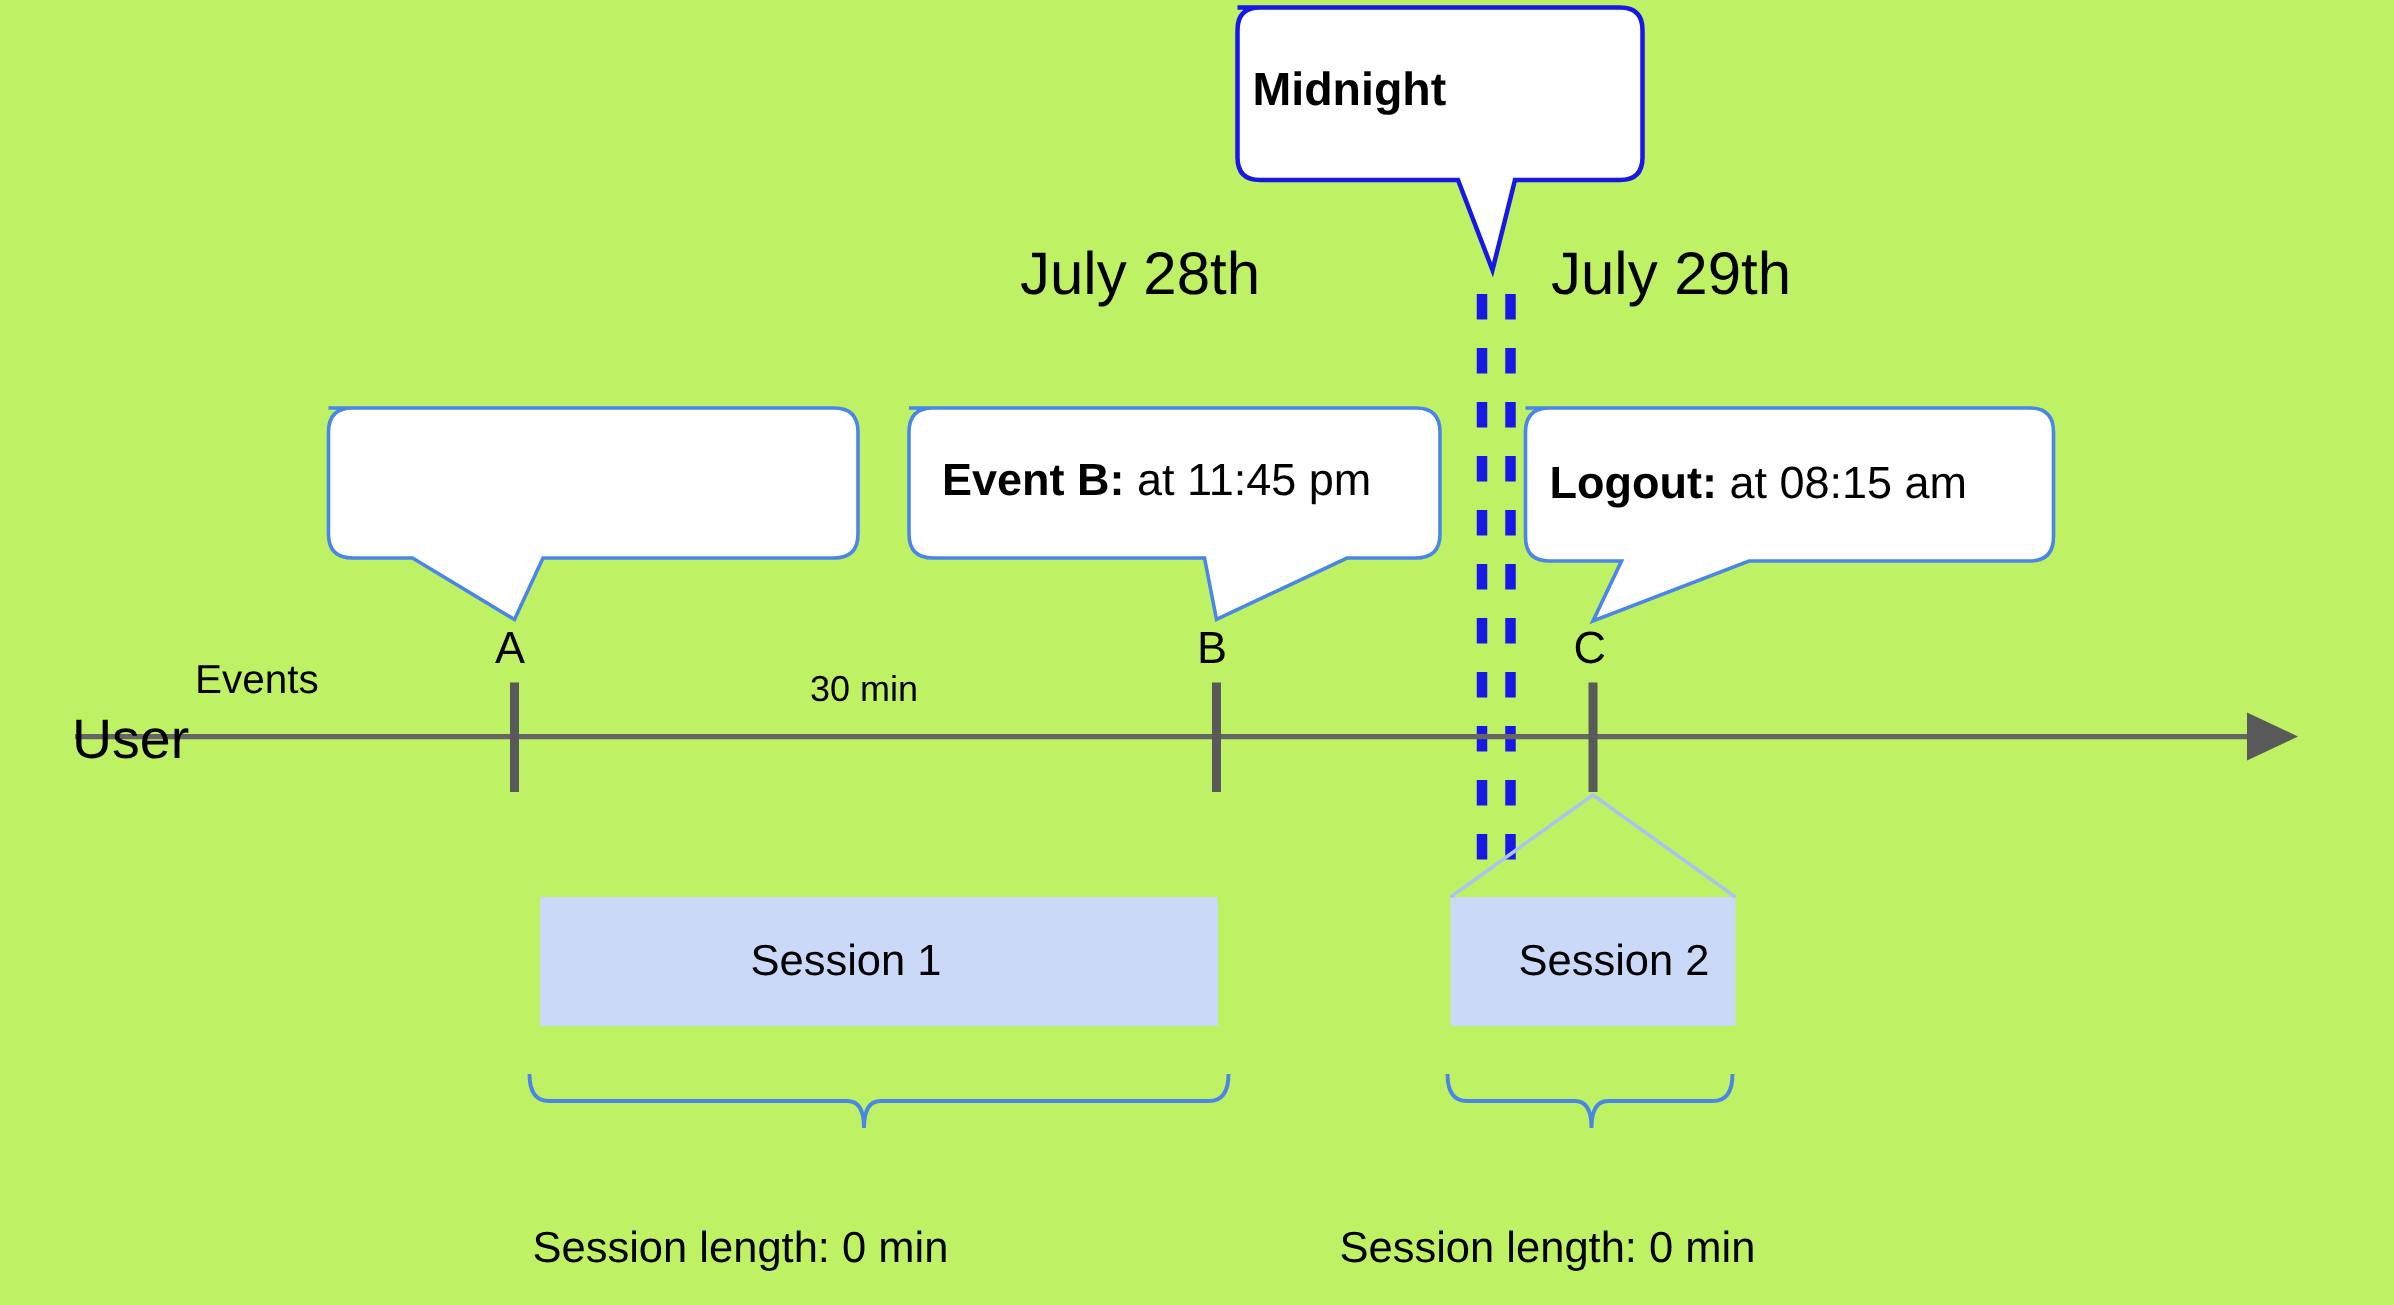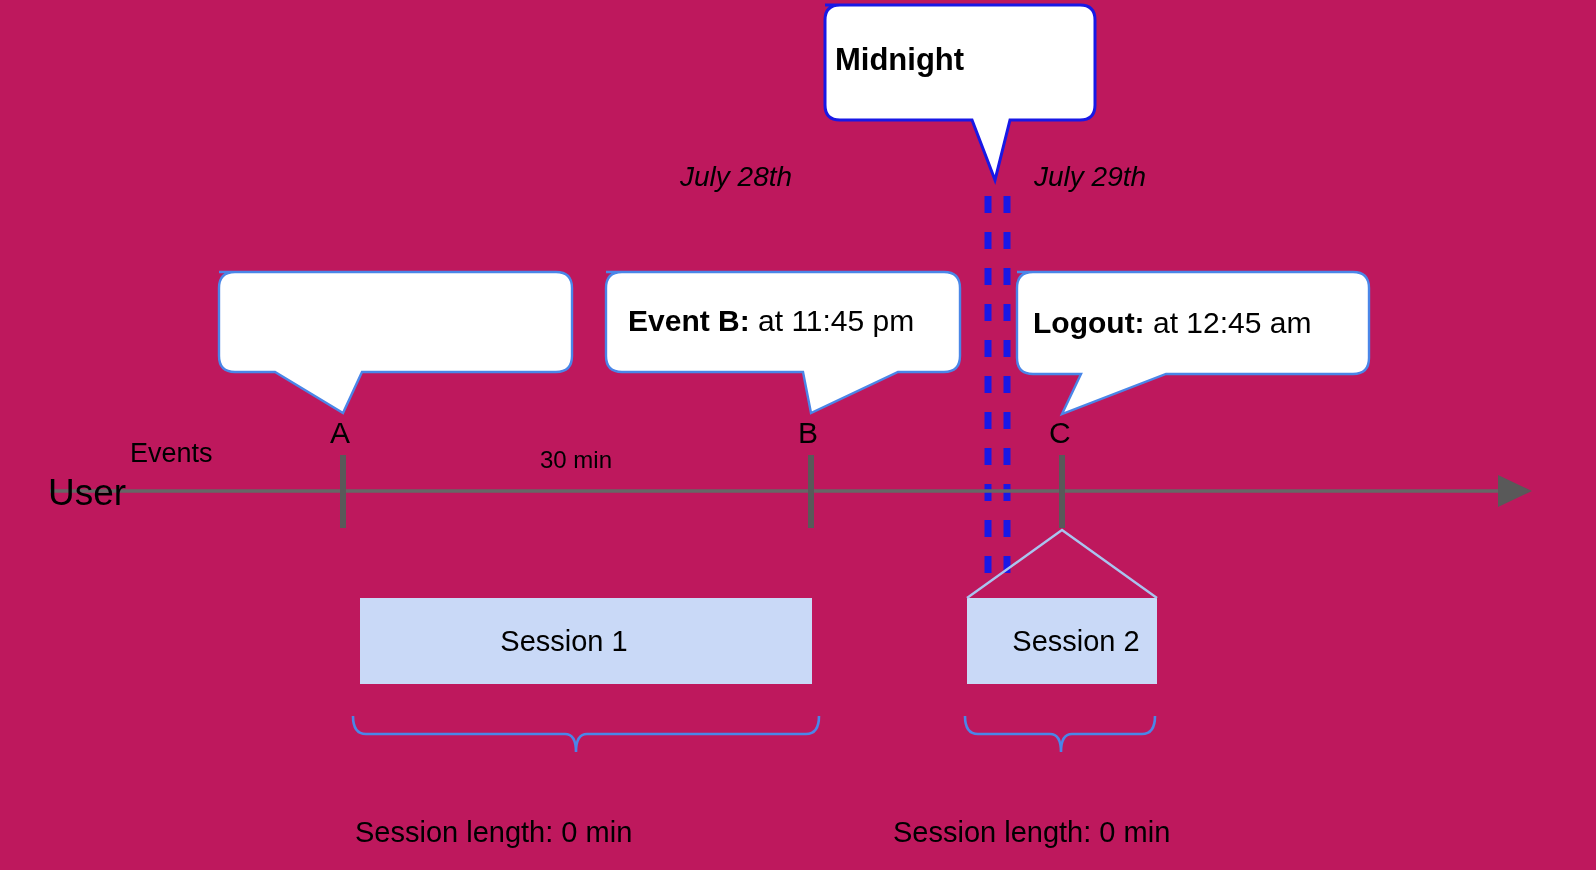--- a/index.html
+++ b/index.html
@@ -8,21 +8,21 @@
     background: #ffffff;
   }
   body {
     font-family: "Liberation Sans", sans-serif;
     color: #000000;
   }
   #canvas {
     position: relative;
     width: 1596px;
     height: 870px;
-    background: #be185d;
+    background: #bef264;
     overflow: hidden;
   }
   .svg-layer {
     position: absolute;
     left: 0;
     top: 0;
     width: 1596px;
     height: 870px;
   }
   .lbl {
@@ -42,22 +42,21 @@
   }
   .midnight-text {
     position: absolute;
     white-space: nowrap;
     font-size: 31px;
     font-weight: bold;
     line-height: 1;
     color: #000000;
   }
   .date-label {
-    font-size: 28px;
-    font-style: italic;
+    font-size: 40px;
   }
   .axis-label-user {
     font-size: 37px;
   }
   .axis-label-events {
     font-size: 27px;
   }
   .tick-label {
     font-size: 30px;
   }
@@ -125,21 +124,21 @@
 
   <div class="lbl date-label" style="left:680px; top:163px;">July 28th</div>
   <div class="lbl date-label" style="left:1034px; top:163px;">July 29th</div>
 
 
   <div class="callout-text" style="left:628px; top:306px;">
     <b>Event B:</b><span> at 11:45 pm</span>
   </div>
 
   <div class="callout-text" style="left:1033px; top:308px;">
-    <b>Logout:</b><span> at 12:45 am</span>
+    <b>Logout:</b><span> at 08:15 am</span>
   </div>
 
   <div class="lbl axis-label-events" style="left:130px; top:440px;">Events</div>
   <div class="lbl axis-label-user" style="left:48px; top:474px;">User</div>
 
   <div class="lbl tick-label" style="left:330px; top:418px;">A</div>
   <div class="lbl tick-label" style="left:798px; top:418px;">B</div>
   <div class="lbl tick-label" style="left:1049px; top:418px;">C</div>
 
   <div class="lbl dur-label" style="left:540px; top:448px;">30 min</div>

